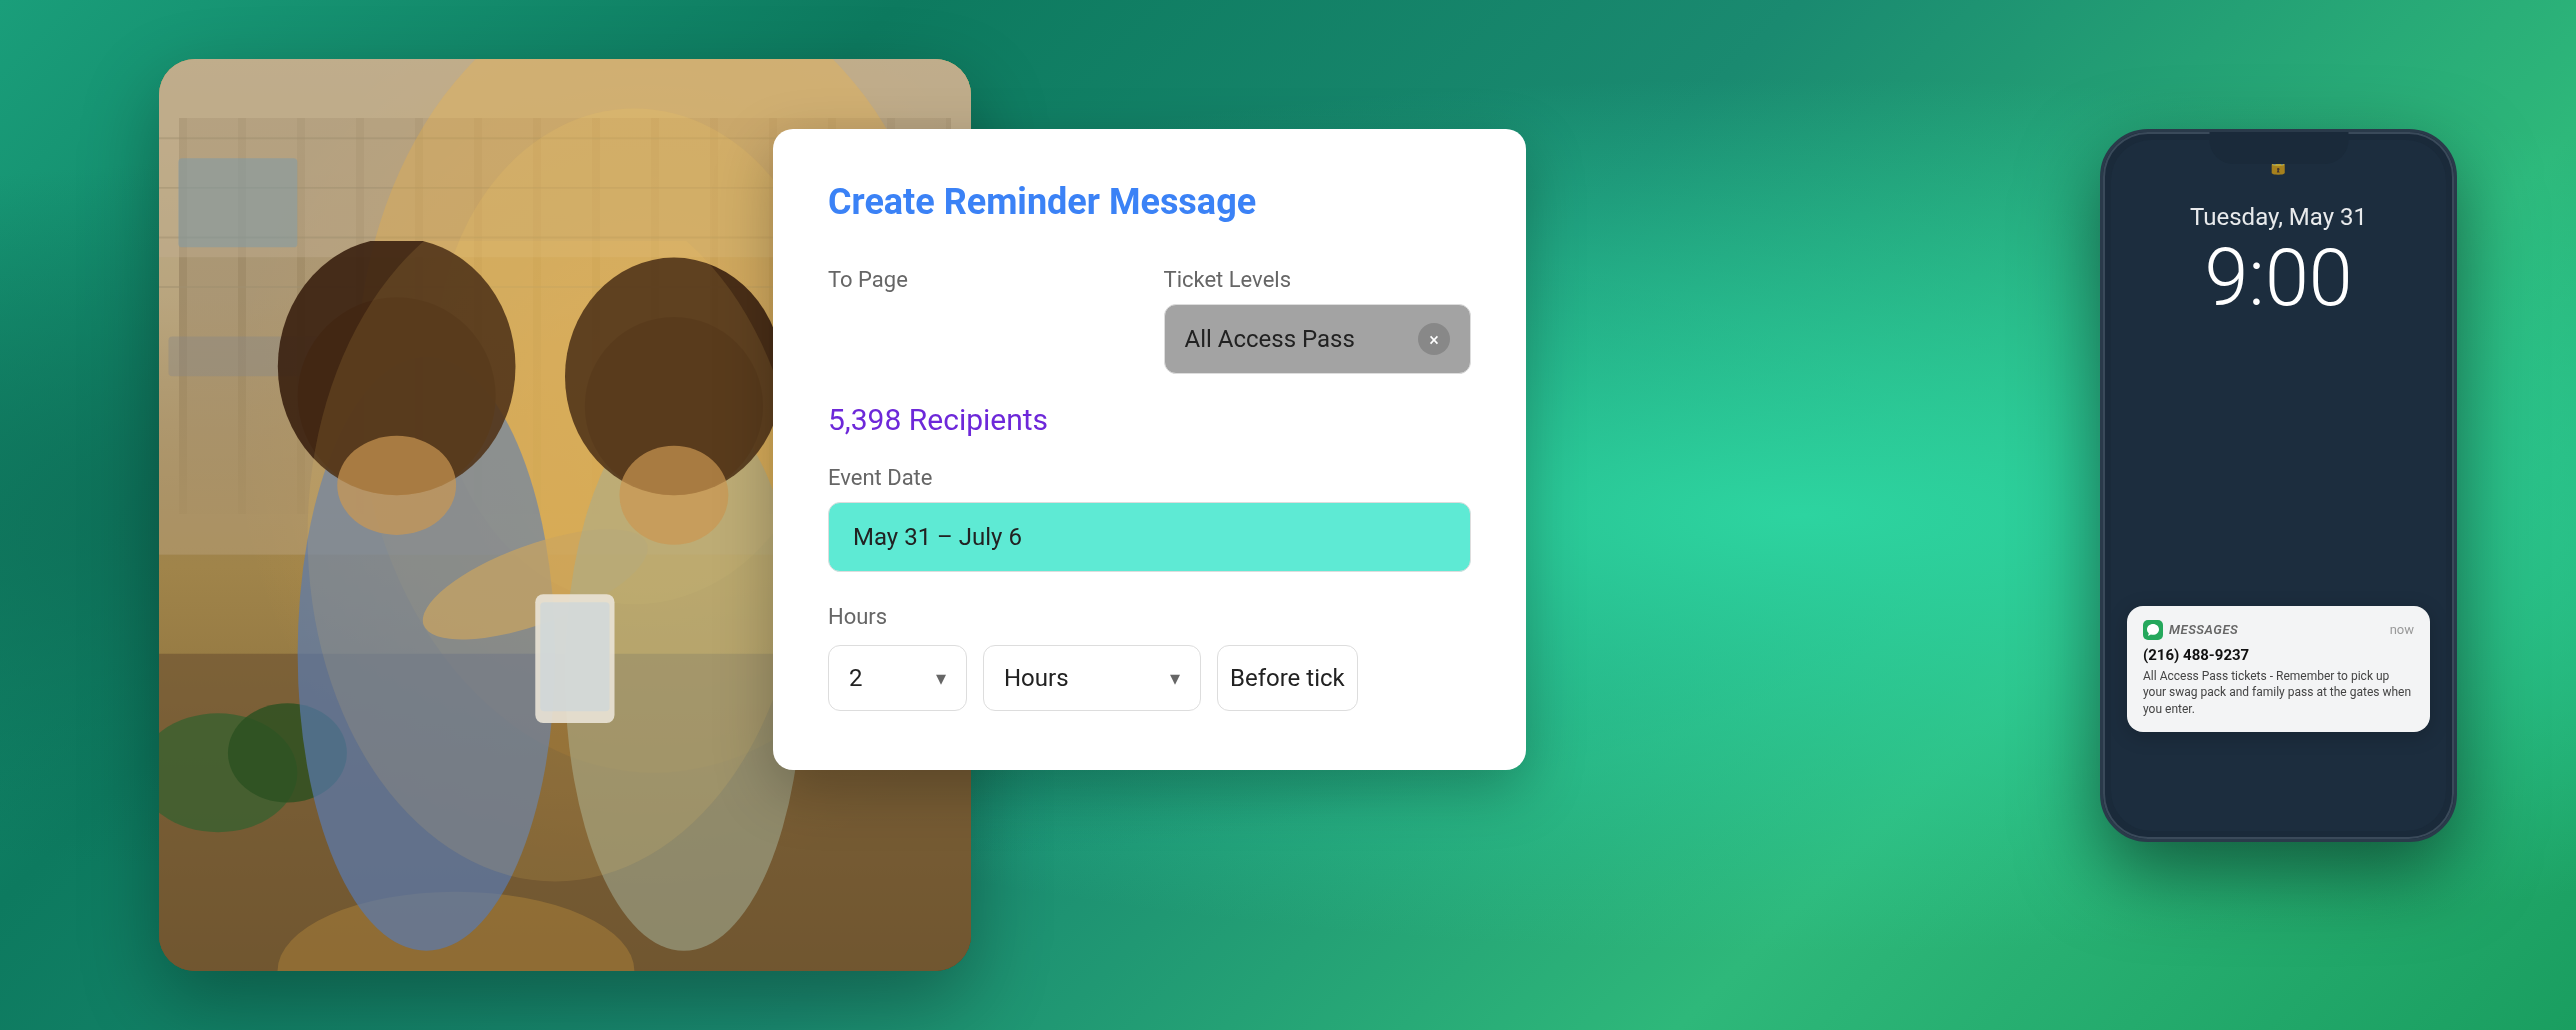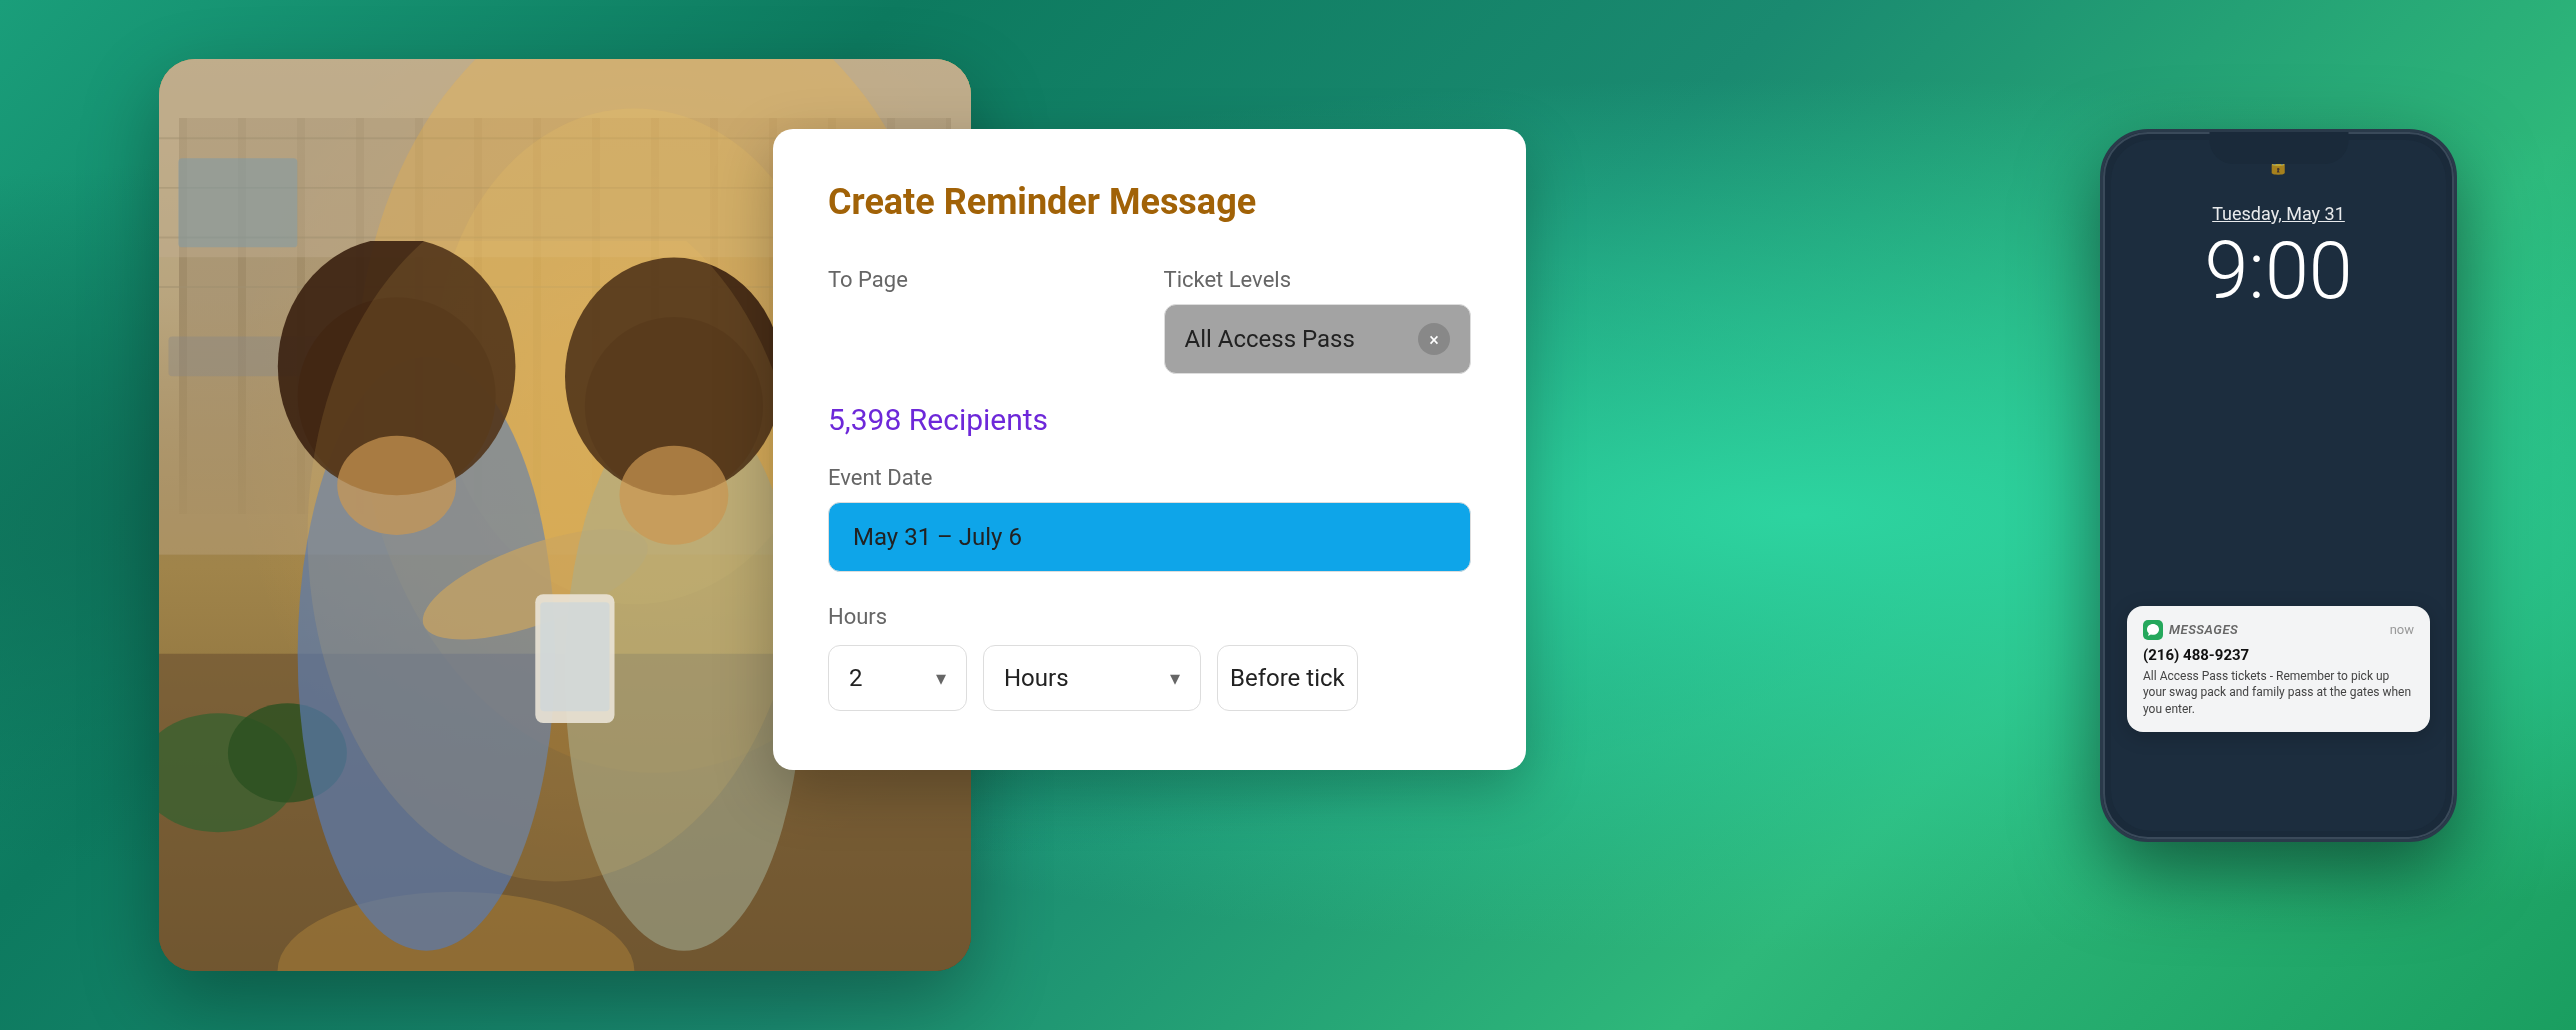--- a/index.html
+++ b/index.html
@@ -98,21 +98,21 @@
       background: white;
       border-radius: 20px;
       box-shadow: 0 20px 59px rgba(0,0,0,0.25);
       padding: 52px 55px 59px;
       z-index: 10;
     }
 
     .modal-title {
       font-size: 36px;
       font-weight: 700;
-      color: #a16207;
+      color: #3b82f6;
       margin-bottom: 44px;
     }
 
     .form-row {
       display: flex;
       gap: 28px;
       margin-bottom: 28px;
     }
 
     .form-group {
@@ -168,21 +168,21 @@
       margin-bottom: 28px;
     }
 
     .date-input {
       width: 100%;
       padding: 20px 24px;
       border: 1.5px solid #ddd;
       border-radius: 12px;
       font-size: 24px;
       color: #222;
-      background: #0ea5e9;
+      background: #5eead4;
     }
 
     .send-label {
       font-size: 22px;
       color: #666;
       margin-bottom: 16px;
     }
 
     .send-row {
       display: flex;
@@ -271,24 +271,23 @@
       align-items: center;
     }
 
     .phone-lock-icon {
       color: rgba(255,255,255,0.7);
       font-size: 18px;
     }
 
     .phone-date {
       color: rgba(255,255,255,0.9);
-      font-size: 18px;
+      font-size: 24px;
       font-weight: 400;
       margin-top: 20px;
-      text-decoration: underline;
     }
 
     .phone-time {
       text-align: left;
       color: white;
       font-size: 79px;
       font-weight: 300;
       line-height: 1;
       margin-top: 8px;
     }

